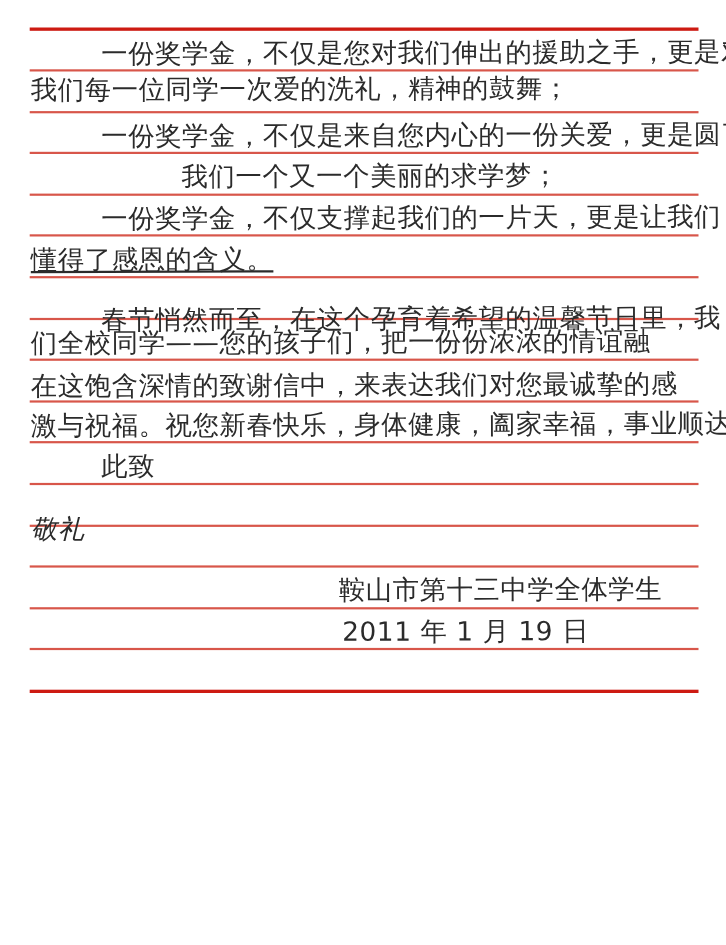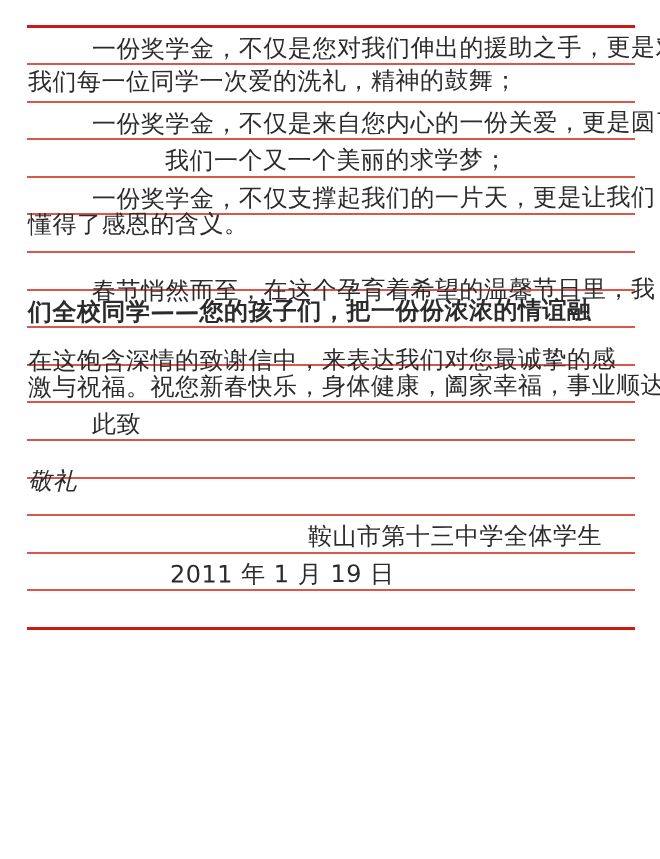--- a/index.html
+++ b/index.html
@@ -56,21 +56,21 @@
     padding-left: 64px;
   }
   .text-row.signature {
     justify-content: flex-end;
     text-align: center;
   }
   .text-row.signature span {
     padding-right: 42px;
   }
   .text-row.date {
-    justify-content: center;
+    justify-content: flex-end;
   }
   .text-row.date span {
     padding-right: 108px;
   }
 </style>
 </head>
 <body>
 
 <div class="sheet">
   <div>
@@ -101,30 +101,30 @@
       </div>
       <div class="text-row indent" style="top: 102.2px;">
         <span>一份奖学金，不仅是来自您内心的一份关爱，更是圆了</span>
       </div>
       <div class="text-row" style="top: 139.8px; justify-content: center;">
         <span>我们一个又一个美丽的求学梦；</span>
       </div>
       <div class="text-row indent" style="top: 177.4px;">
         <span>一份奖学金，不仅支撑起我们的一片天，更是让我们</span>
       </div>
-      <div class="text-row" style="top: 203px;">
+      <div class="text-row" style="top: 215px; text-decoration: underline;">
         <span>懂得了感恩的含义。</span>
       </div>
       <div class="text-row indent" style="top: 269px;">
         <span>春节悄然而至，在这个孕育着希望的温馨节日里，我</span>
       </div>
-      <div class="text-row" style="top: 290.2px; font-weight: bold;">
+      <div class="text-row" style="top: 290.2px;">
         <span>们全校同学——您的孩子们，把一份份浓浓的情谊融</span>
       </div>
-      <div class="text-row" style="top: 339px;">
+      <div class="text-row" style="top: 329px;">
         <span>在这饱含深情的致谢信中，来表达我们对您最诚挚的感</span>
       </div>
       <div class="text-row" style="top: 365.4px;">
         <span>激与祝福。祝您新春快乐，身体健康，阖家幸福，事业顺达！</span>
       </div>
       <div class="text-row indent" style="top: 403px; align-items: flex-end;">
         <span>此致</span>
       </div>
       <div class="text-row" style="top: 460px; font-style: italic;">
         <span>敬礼</span>

